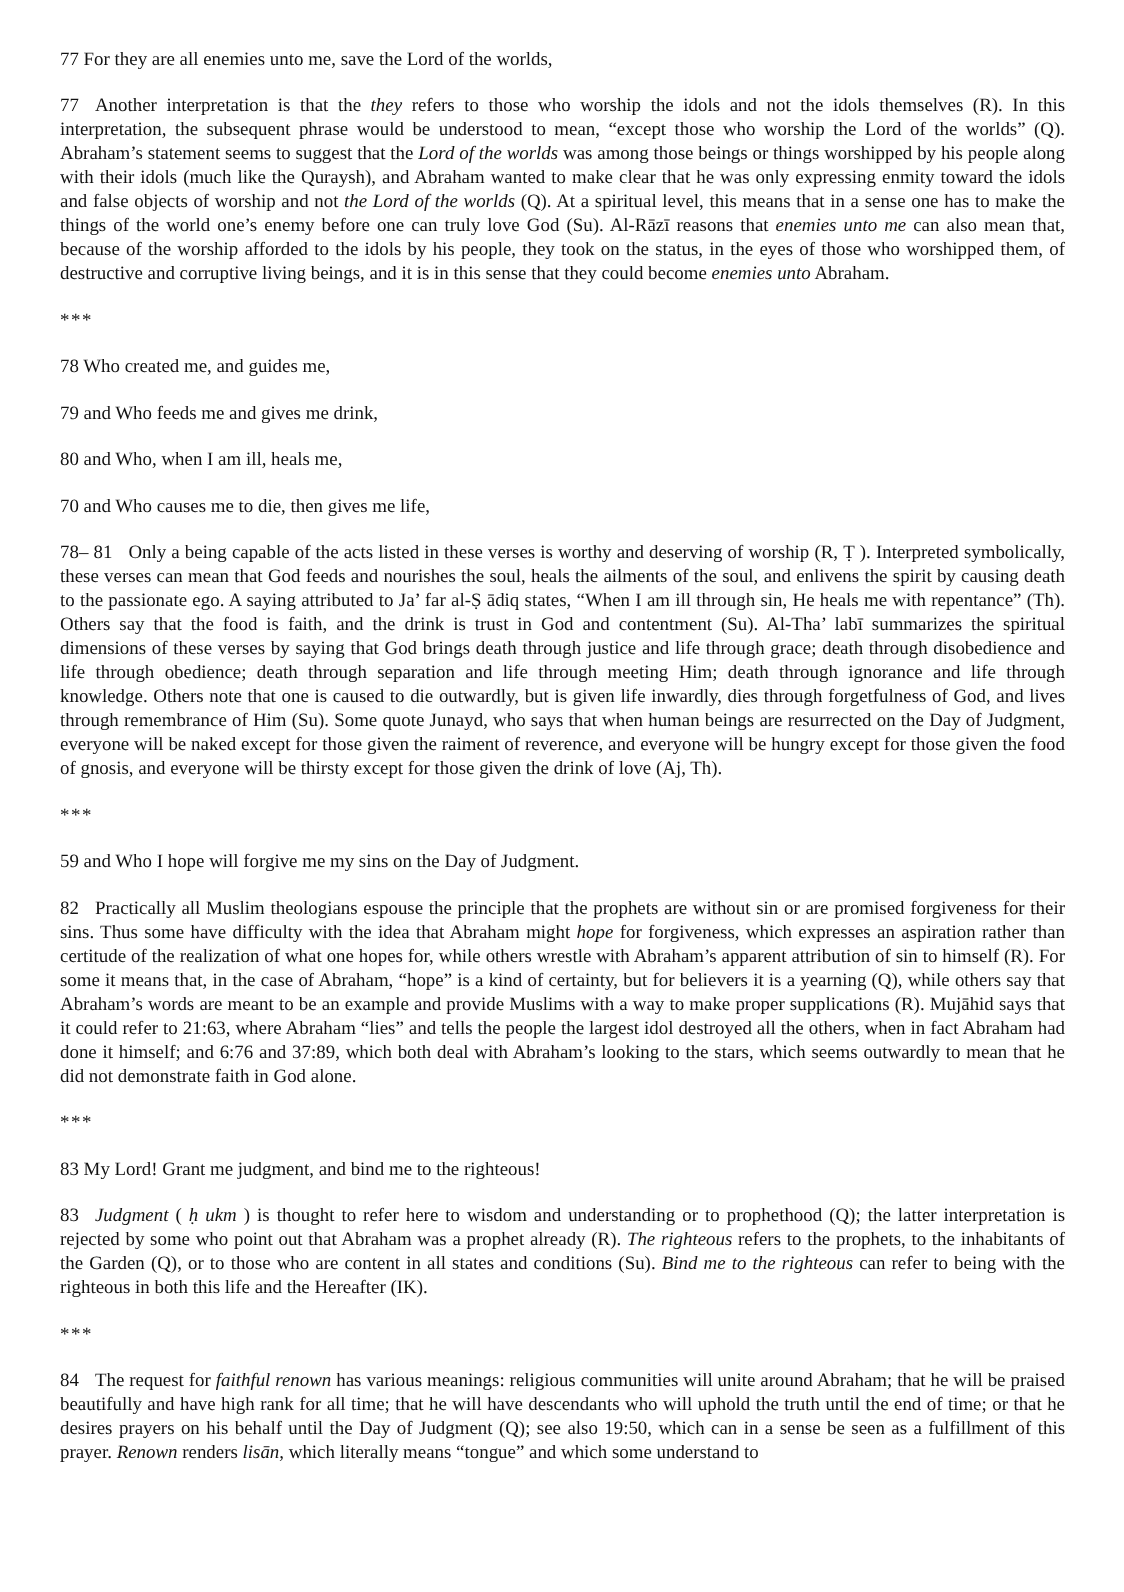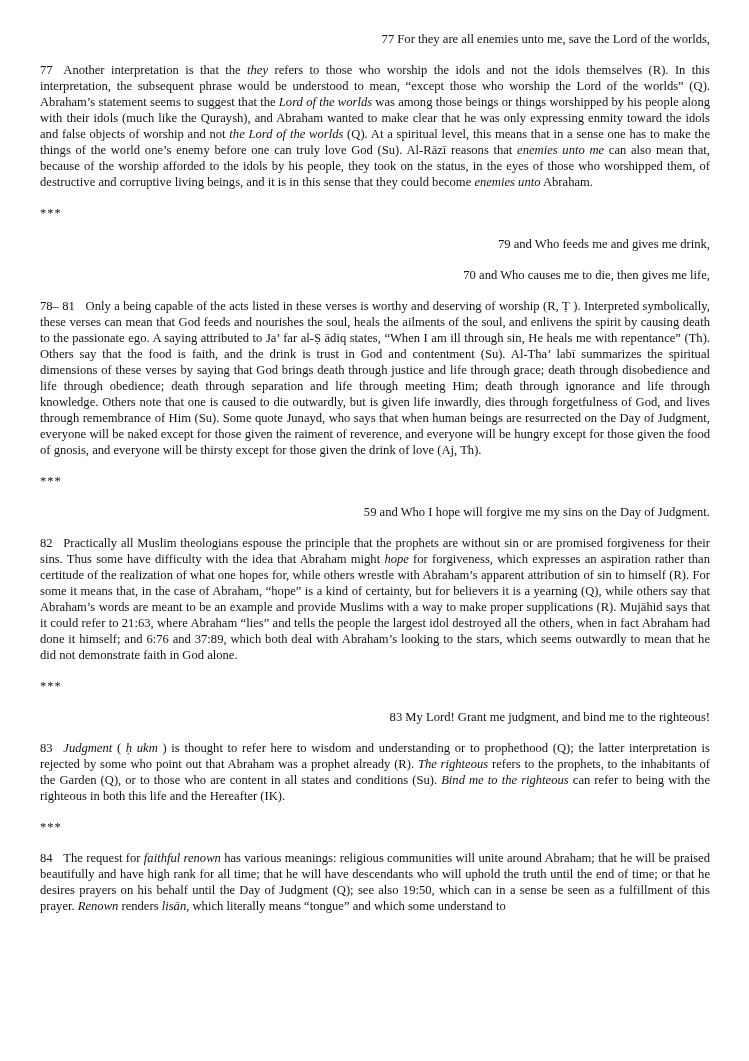--- a/index.html
+++ b/index.html
@@ -23,21 +23,21 @@
   }
   .doc p {
     margin: 0 0 15px 0;
     font-size: 12.6px;
     line-height: 16px;
   }
   .doc p.commentary {
     text-align: justify;
   }
   .doc p.verse {
-    text-align: right;
+    text-align: left;
     font-family: Liberation Serif, serif;
   }
   .doc p.separator {
     text-align: left;
     letter-spacing: 1px;
     font-size: 12.6px;
   }
   .vnum {
     padding-right: 0.85em;
     white-space: pre;
@@ -47,21 +47,23 @@
   }
 </style>
 </head>
 <body>
 
 <main class="page">
   <section class="doc" id="doc-content">
       <p class="verse"><span>77 For they are all enemies unto me, save the Lord of the worlds,</span></p>
       <p class="commentary"><span class="vnum">77</span><span>Another interpretation is that the </span><em>they</em><span> refers to those who worship the idols and not the idols themselves (R). In this interpretation, the subsequent phrase would be understood to mean, “except those who worship the Lord of the worlds” (Q). Abraham’s statement seems to suggest that the </span><em>Lord of the worlds</em><span> was among those beings or things worshipped by his people along with their idols (much like the Quraysh), and Abraham wanted to make clear that he was only expressing enmity toward the idols and false objects of worship and not </span><em>the Lord of the worlds</em><span> (Q). At a spiritual level, this means that in a sense one has to make the things of the world one’s enemy before one can truly love God (Su). Al-Rāzī reasons that </span><em>enemies unto me</em><span> can also mean that, because of the worship afforded to the idols by his people, they took on the status, in the eyes of those who worshipped them, of destructive and corruptive living beings, and it is in this sense that they could become </span><em>enemies unto</em><span> Abraham.</span></p>
       <p class="separator">***</p>
+      <p class="verse"><span>78 Who created me, and guides me,</span></p>
       <p class="verse"><span>79 and Who feeds me and gives me drink,</span></p>
+      <p class="verse"><span>80 and Who, when I am ill, heals me,</span></p>
       <p class="verse"><span>70 and Who causes me to die, then gives me life,</span></p>
       <p class="commentary"><span class="vnum">78– 81</span><span>Only a being capable of the acts listed in these verses is worthy and deserving of worship (R, Ṭ ). Interpreted symbolically, these verses can mean that God feeds and nourishes the soul, heals the ailments of the soul, and enlivens the spirit by causing death to the passionate ego. A saying attributed to Ja’ far al-Ṣ ādiq states, “When I am ill through sin, He heals me with repentance” (Th). Others say that the food is faith, and the drink is trust in God and contentment (Su). Al-Tha’ labī summarizes the spiritual dimensions of these verses by saying that God brings death through justice and life through grace; death through disobedience and life through obedience; death through separation and life through meeting Him; death through ignorance and life through knowledge. Others note that one is caused to die outwardly, but is given life inwardly, dies through forgetfulness of God, and lives through remembrance of Him (Su). Some quote Junayd, who says that when human beings are resurrected on the Day of Judgment, everyone will be naked except for those given the raiment of reverence, and everyone will be hungry except for those given the food of gnosis, and everyone will be thirsty except for those given the drink of love (Aj, Th).</span></p>
       <p class="separator">***</p>
       <p class="verse"><span>59 and Who I hope will forgive me my sins on the Day of Judgment.</span></p>
       <p class="commentary"><span class="vnum">82</span><span>Practically all Muslim theologians espouse the principle that the prophets are without sin or are promised forgiveness for their sins. Thus some have difficulty with the idea that Abraham might </span><em>hope</em><span> for forgiveness, which expresses an aspiration rather than certitude of the realization of what one hopes for, while others wrestle with Abraham’s apparent attribution of sin to himself (R). For some it means that, in the case of Abraham, “hope” is a kind of certainty, but for believers it is a yearning (Q), while others say that Abraham’s words are meant to be an example and provide Muslims with a way to make proper supplications (R). Mujāhid says that it could refer to 21:63, where Abraham “lies” and tells the people the largest idol destroyed all the others, when in fact Abraham had done it himself; and 6:76 and 37:89, which both deal with Abraham’s looking to the stars, which seems outwardly to mean that he did not demonstrate faith in God alone.</span></p>
       <p class="separator">***</p>
       <p class="verse"><span>83 My Lord! Grant me judgment, and bind me to the righteous!</span></p>
       <p class="commentary"><span class="vnum">83</span><em>Judgment</em><span> ( </span><em>ḥ ukm</em><span> ) is thought to refer here to wisdom and understanding or to prophethood (Q); the latter interpretation is rejected by some who point out that Abraham was a prophet already (R). </span><em>The righteous</em><span> refers to the prophets, to the inhabitants of the Garden (Q), or to those who are content in all states and conditions (Su). </span><em>Bind me to the righteous</em><span> can refer to being with the righteous in both this life and the Hereafter (IK).</span></p>
       <p class="separator">***</p>
       <p class="commentary"><span class="vnum">84</span><span>The request for </span><em>faithful renown</em><span> has various meanings: religious communities will unite around Abraham; that he will be praised beautifully and have high rank for all time; that he will have descendants who will uphold the truth until the end of time; or that he desires prayers on his behalf until the Day of Judgment (Q); see also 19:50, which can in a sense be seen as a fulfillment of this prayer. </span><em>Renown</em><span> renders </span><em>lisān,</em><span> which literally means “tongue” and which some understand to</span></p>

